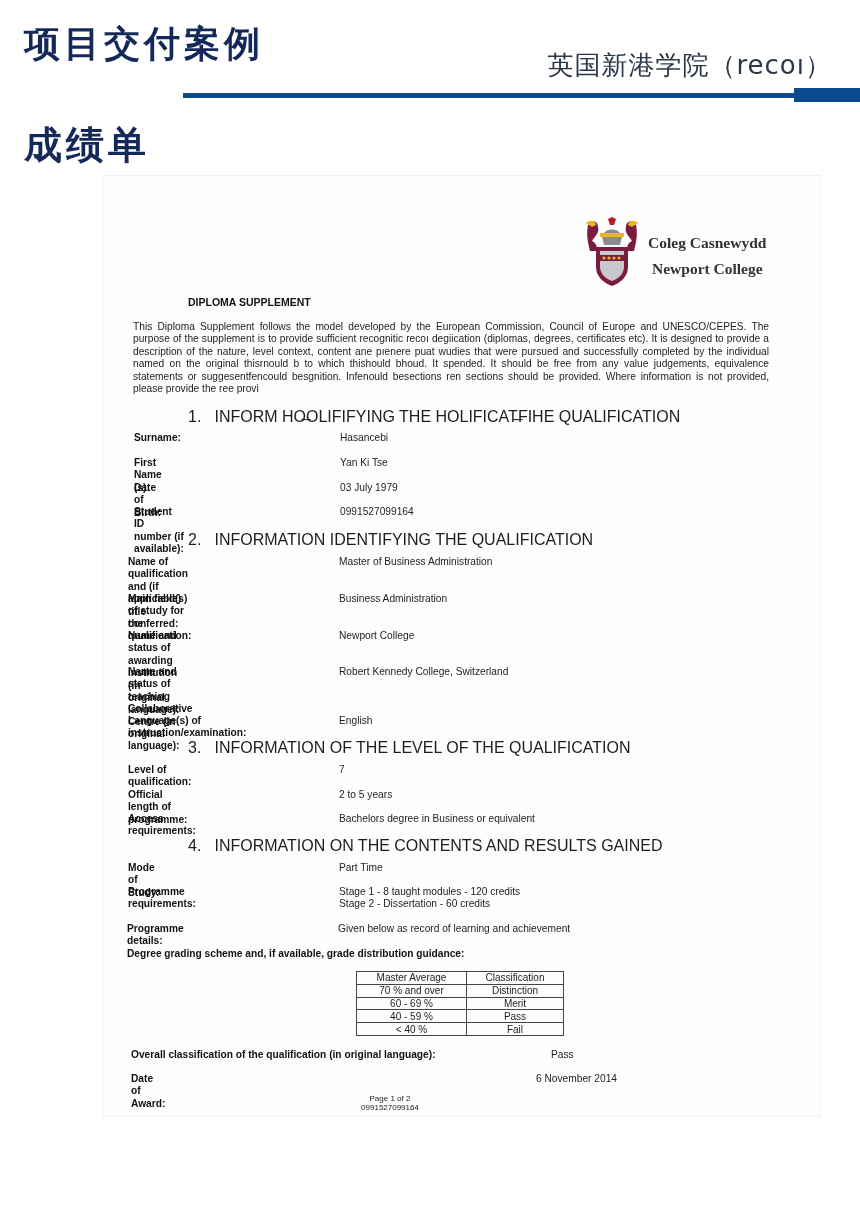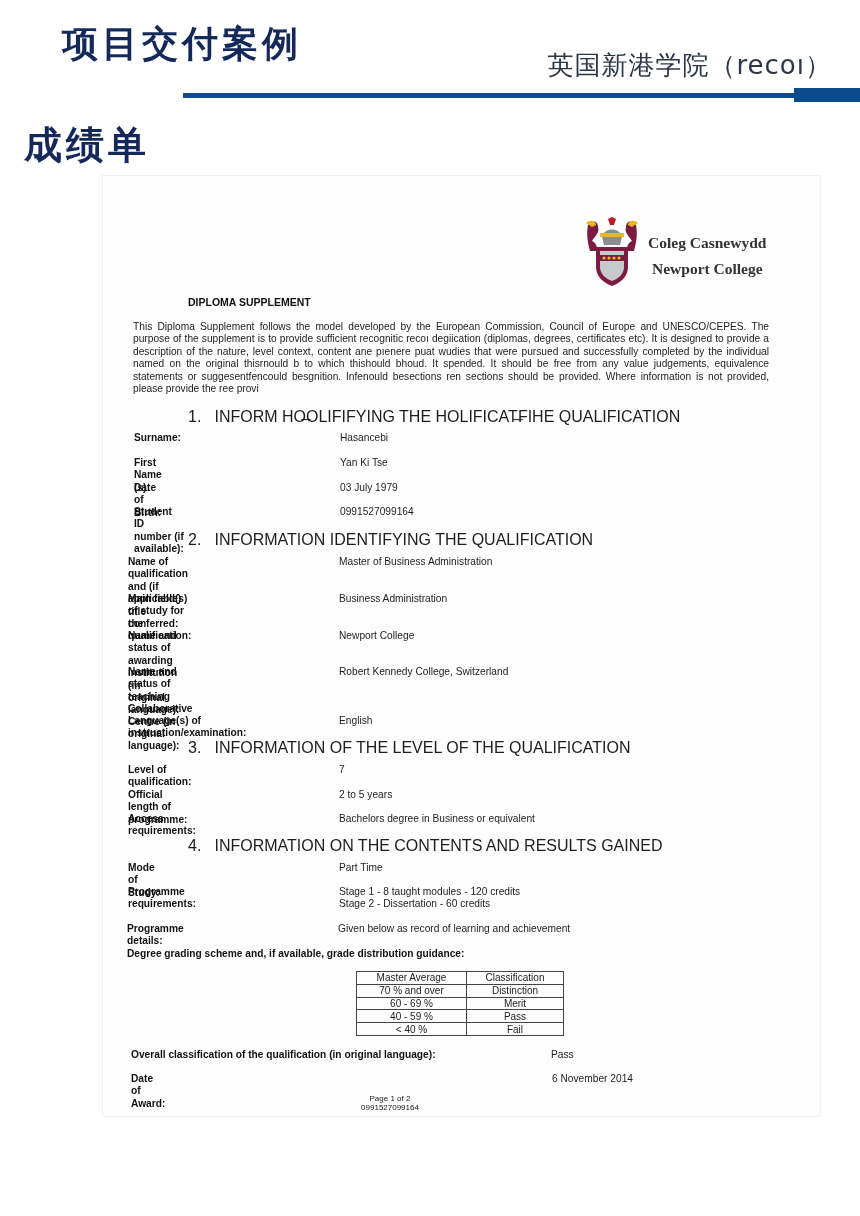--- a/index.html
+++ b/index.html
@@ -2,21 +2,21 @@
 <html><head>
   <meta charset="utf-8">
   <style>
     * { box-sizing: border-box; margin: 0; padding: 0; }
     html, body { width: 860px; height: 1216px; background: #ffffff; overflow: hidden; }
     body { position: relative; font-family: "Liberation Sans", sans-serif; color: #1a1a1a; }
 
     .slide-title {
       position: absolute; left: 24px; top: 20px;
       font-family: "DejaVu Serif", serif; font-weight: bold;
-      font-size: 36px; color: #14285a; letter-spacing: 4px; margin-left: 38px;
+      font-size: 36px; color: #14285a; letter-spacing: 4px;
     }
     .slide-subtitle {
       position: absolute; right: 28px; top: 48px;
       font-family: "DejaVu Sans", sans-serif;
       font-size: 26px; color: #2b3646; letter-spacing: 1px;
     }
     .header-line {
       position: absolute; left: 183px; top: 93px; width: 615px; height: 5px; background: #0e4a8e;
     }
     .header-block {
@@ -239,17 +239,17 @@
     </tr>
   </tbody>
 </table>
 
 <div class="row" style="left:131px; top:1049px">
   <span class="lbl" style="white-space:nowrap">Overall classification of the qualification (in original language):</span>
   <span class="val" style="left:420px">Pass</span>
 </div>
 <div class="row" style="left:131px; top:1073px">
   <span class="lbl">Date of Award:</span>
-  <span class="val" style="left:421px">6 November 2014</span>
+  <span class="val" style="left:405px">6 November 2014</span>
 </div>
 
 <div class="footer" style="top:1094px">Page 1 of 2</div>
 <div class="footer" style="top:1103px">0991527099164</div>
 
 </body></html>

